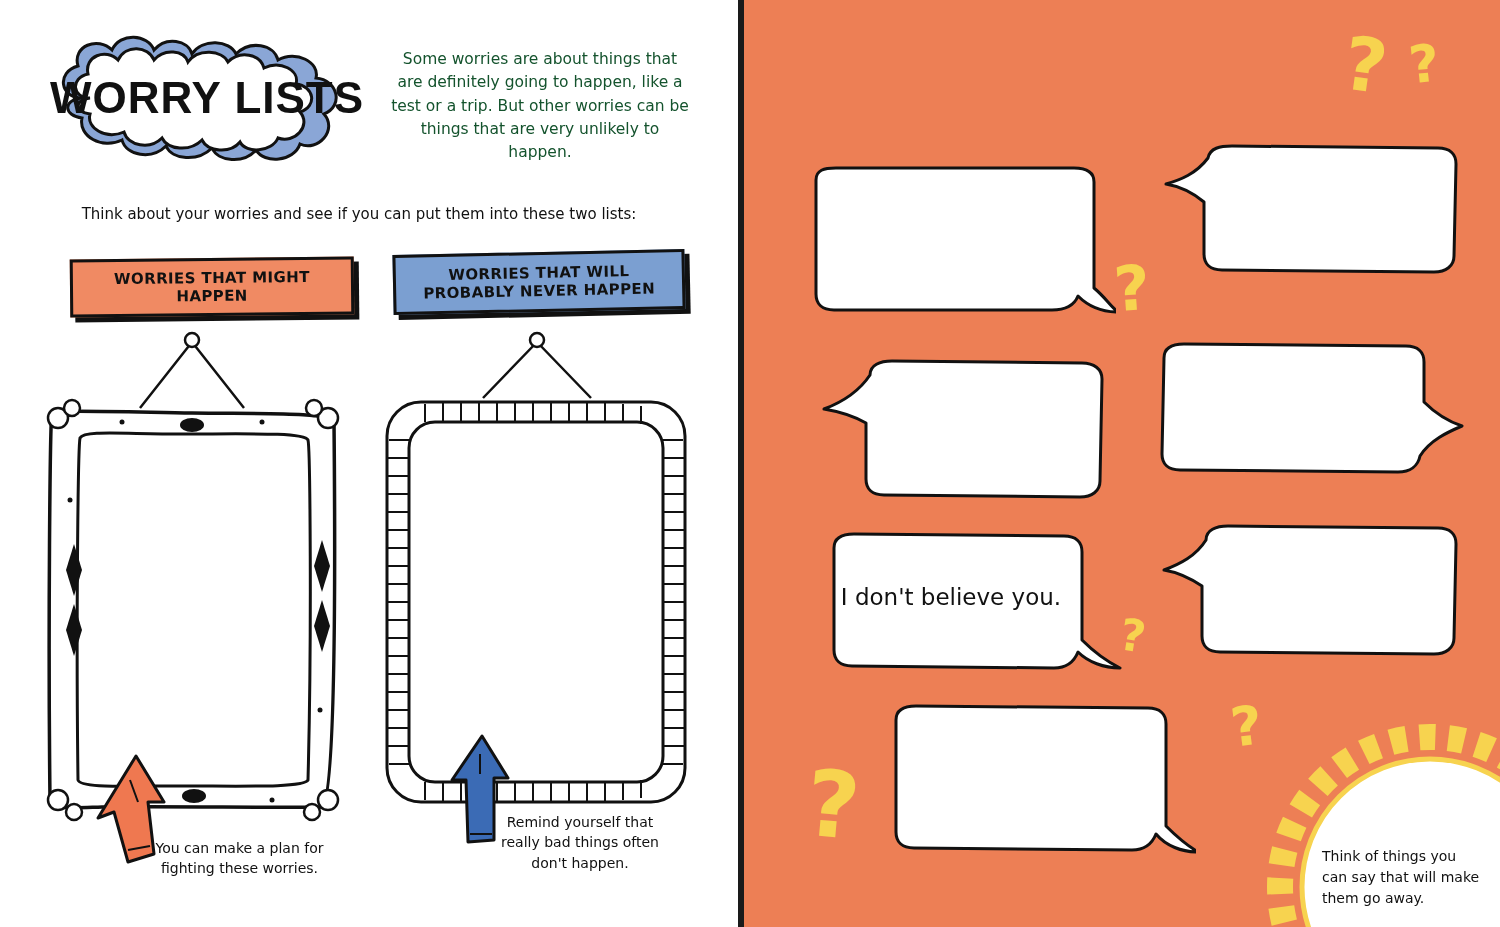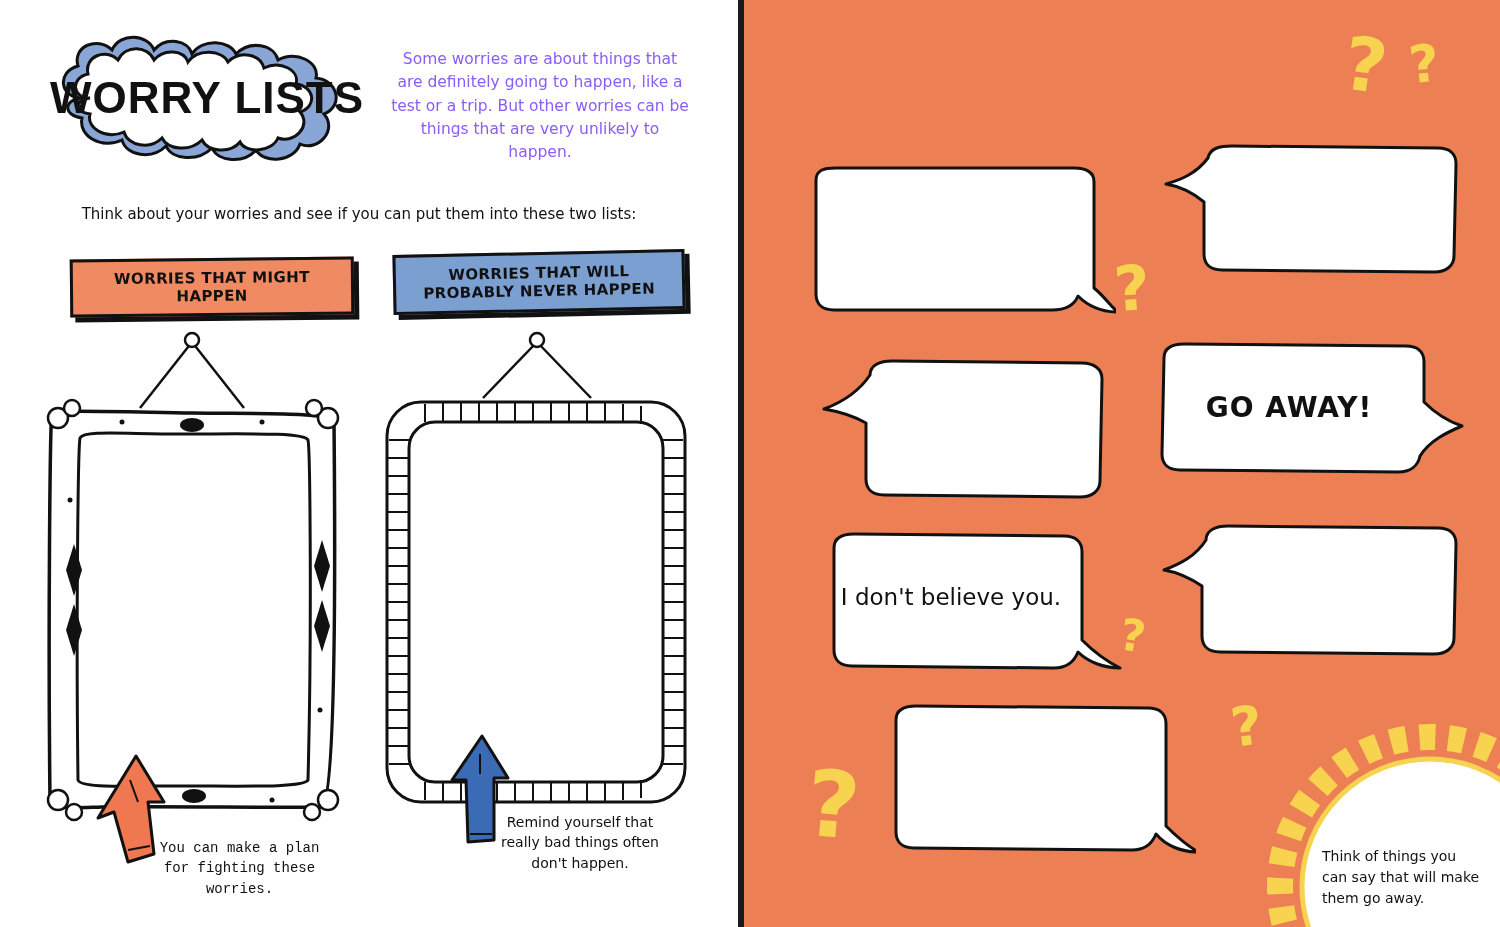--- a/index.html
+++ b/index.html
@@ -52,21 +52,21 @@
     color: #111;
   }
 
   .intro-text {
     position: absolute;
     left: 390px; top: 48px;
     width: 300px;
     text-align: center;
     font-size: 15.5px;
     line-height: 1.5;
-    color: #8b5cf6;
+    color: #14532d;
     font-family: "DejaVu Sans", sans-serif;
   }
 
   .instruction {
     position: absolute;
     left: 49px; top: 205px;
     width: 620px;
     text-align: center;
     font-size: 15px;
     color: #111;
@@ -105,21 +105,21 @@
   .frame-left { left: 22px; top: 330px; width: 340px; height: 500px; }
   .frame-right { left: 365px; top: 330px; width: 340px; height: 500px; }
 
   .note {
     position: absolute;
     font-size: 14px;
     line-height: 1.45;
     color: #111;
     text-align: center;
   }
-  .note-left { left: 152px; top: 838px; width: 175px; font-family: Liberation Mono, monospace; }
+  .note-left { left: 152px; top: 838px; width: 175px; }
   .note-right { left: 500px; top: 812px; width: 160px; }
 
   
   .right-page {
     position: absolute;
     left: 744px; top: 0;
     width: 756px; height: 927px;
     background: #ed7f55;
     overflow: hidden;
   }
@@ -383,21 +383,20 @@
       </svg>
       <div class="bubble-text"></div>
     </div>
 
     <div class="bubble" style="left:410px;top:340px;width:310px;height:150px;">
       <svg width="310" height="150" viewBox="0 0 310 150">
         <path d="M10 18 C10 8 18 4 30 4 L252 6 C264 6 270 12 270 22 L270 62
                  C282 74 296 82 308 86 C294 92 276 100 266 116
                  C264 126 256 132 244 132 L26 130 C14 130 8 124 8 114 Z" fill="#ffffff" stroke="#111" stroke-width="3" stroke-linejoin="round"></path>
       </svg>
-      <div class="bubble-text go-away" style="width:270px;height:134px;">GO AWAY!</div>
     </div>
 
     <div class="bubble" style="left:82px;top:528px;width:300px;height:165px;">
       <svg width="300" height="165" viewBox="0 0 300 165">
         <path d="M8 20 C8 10 16 6 28 6 L238 8 C250 8 256 14 256 24 L256 112
                  C268 124 282 134 294 140 C278 140 262 134 252 124
                  C248 134 240 140 228 140 L26 138 C14 138 8 132 8 122 Z" fill="#ffffff" stroke="#111" stroke-width="3" stroke-linejoin="round"></path>
       </svg>
       <div class="bubble-text dont-believe" style="width:250px;height:140px;">I don't believe you.</div>
     </div>

